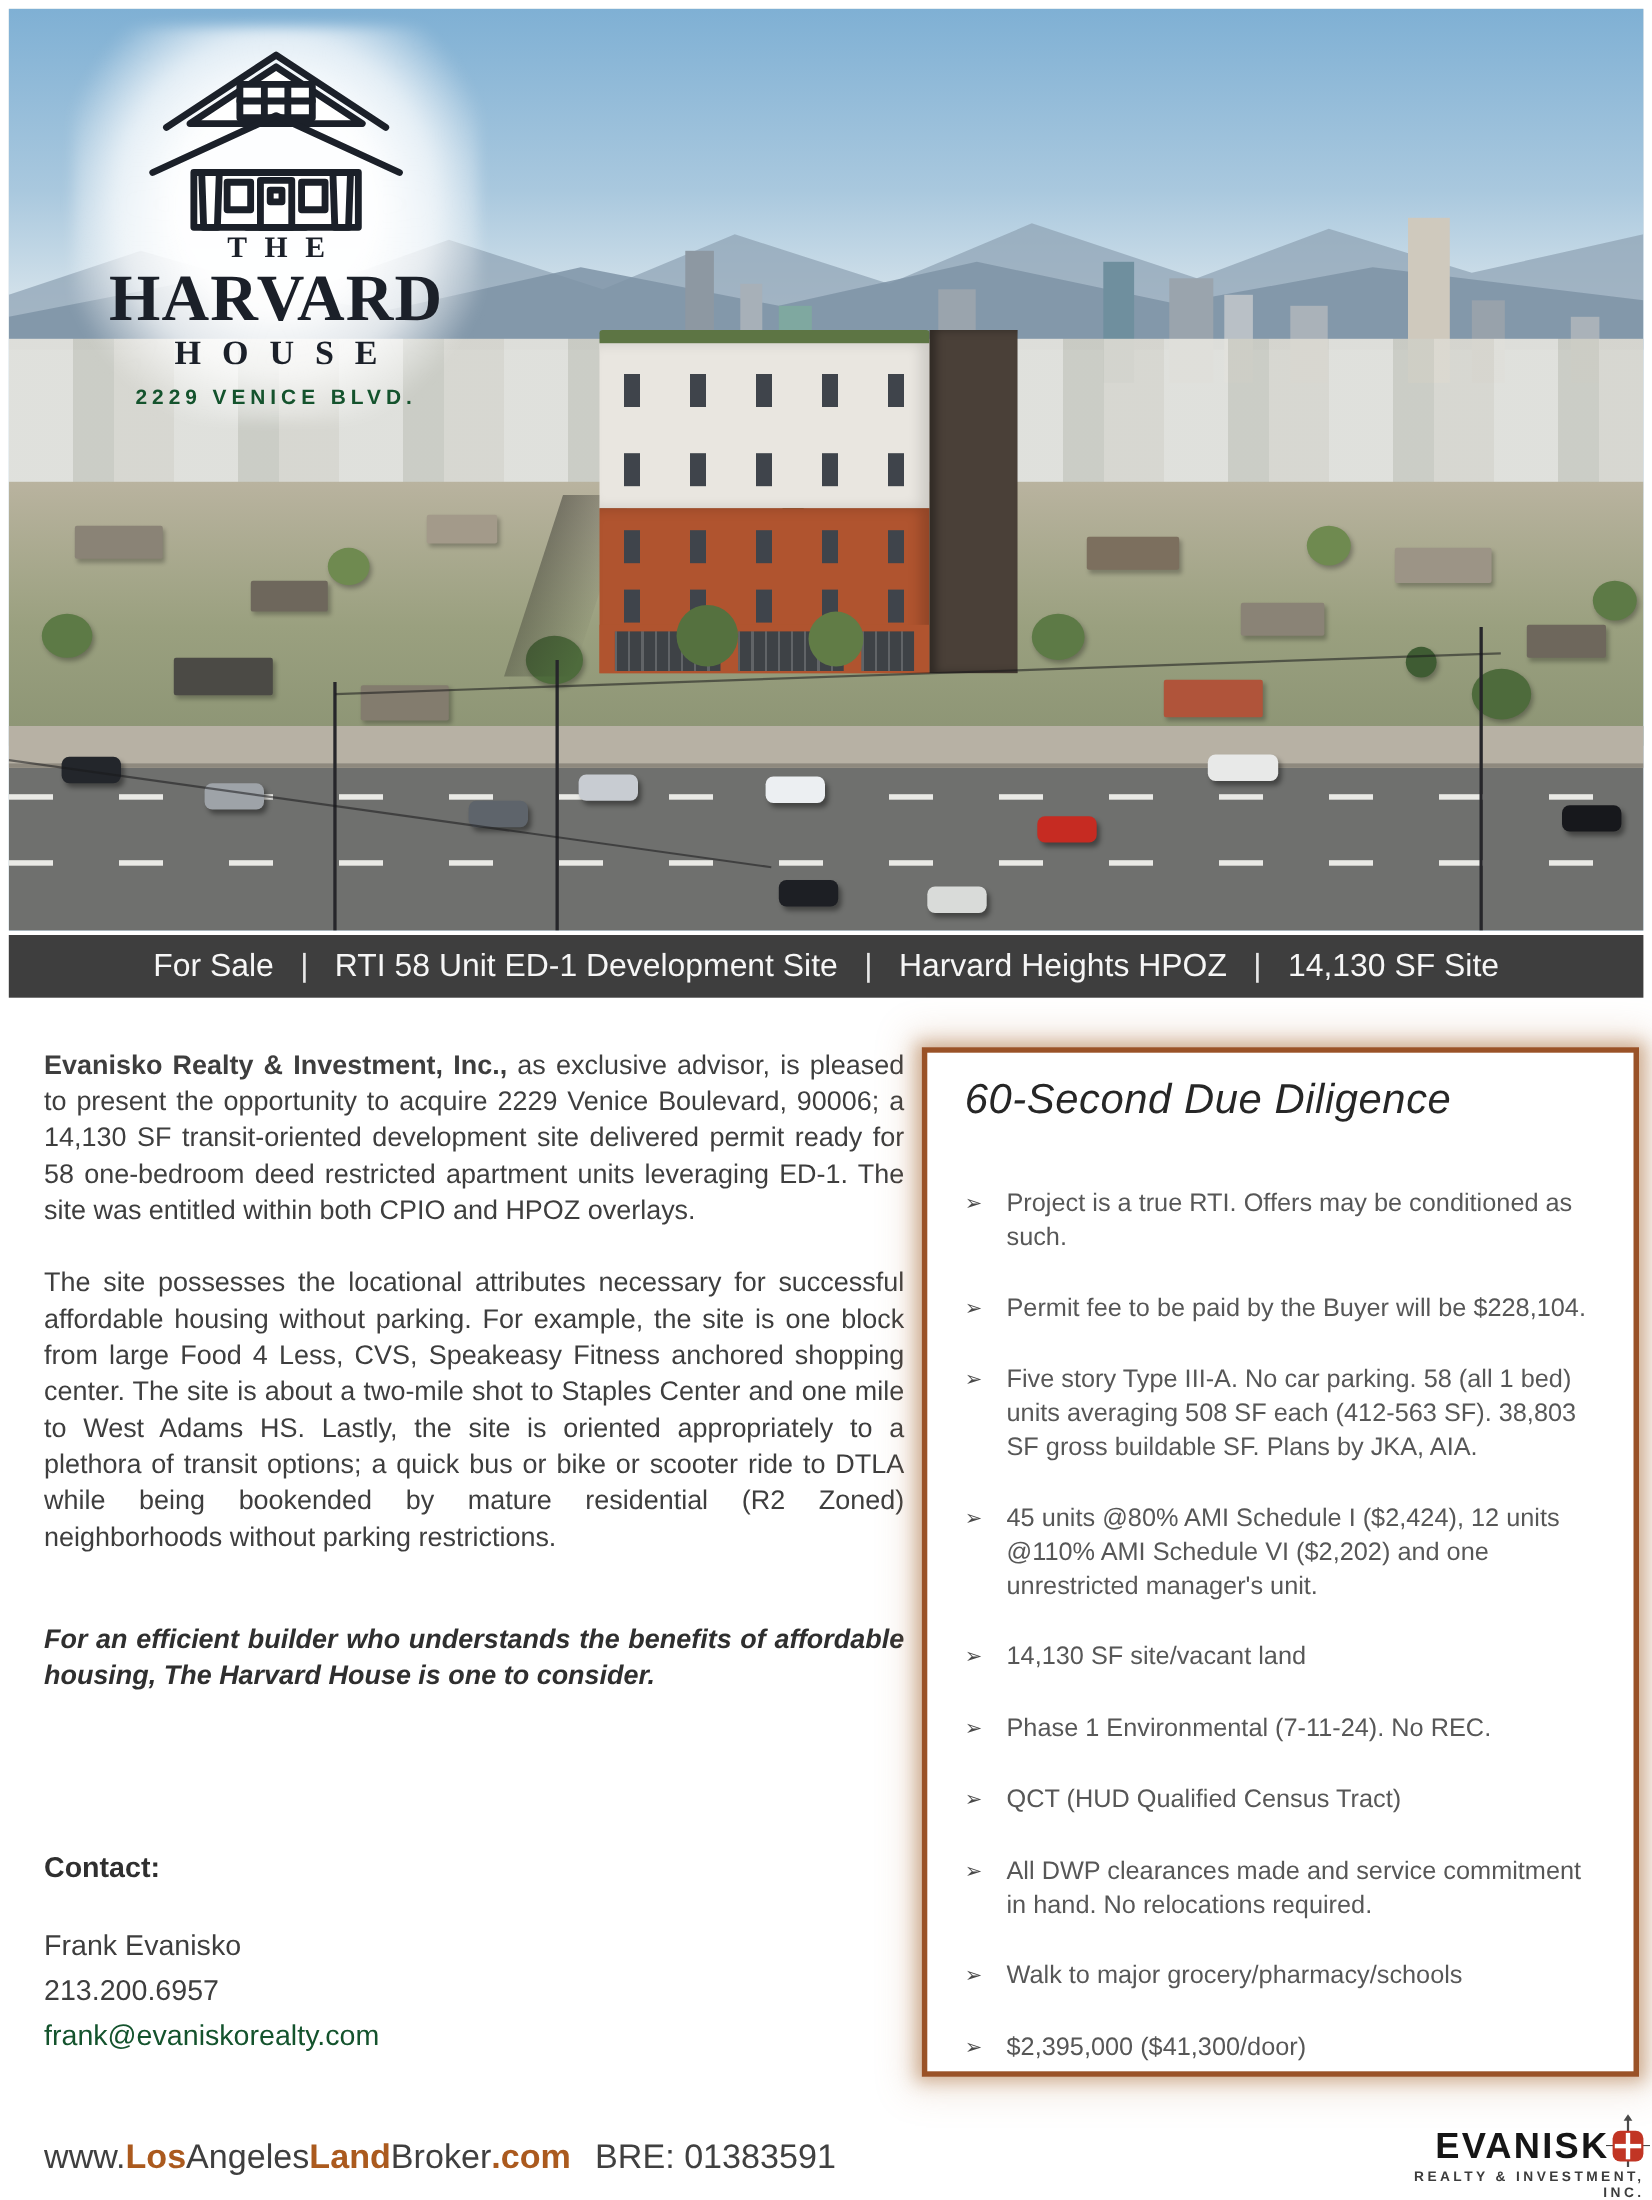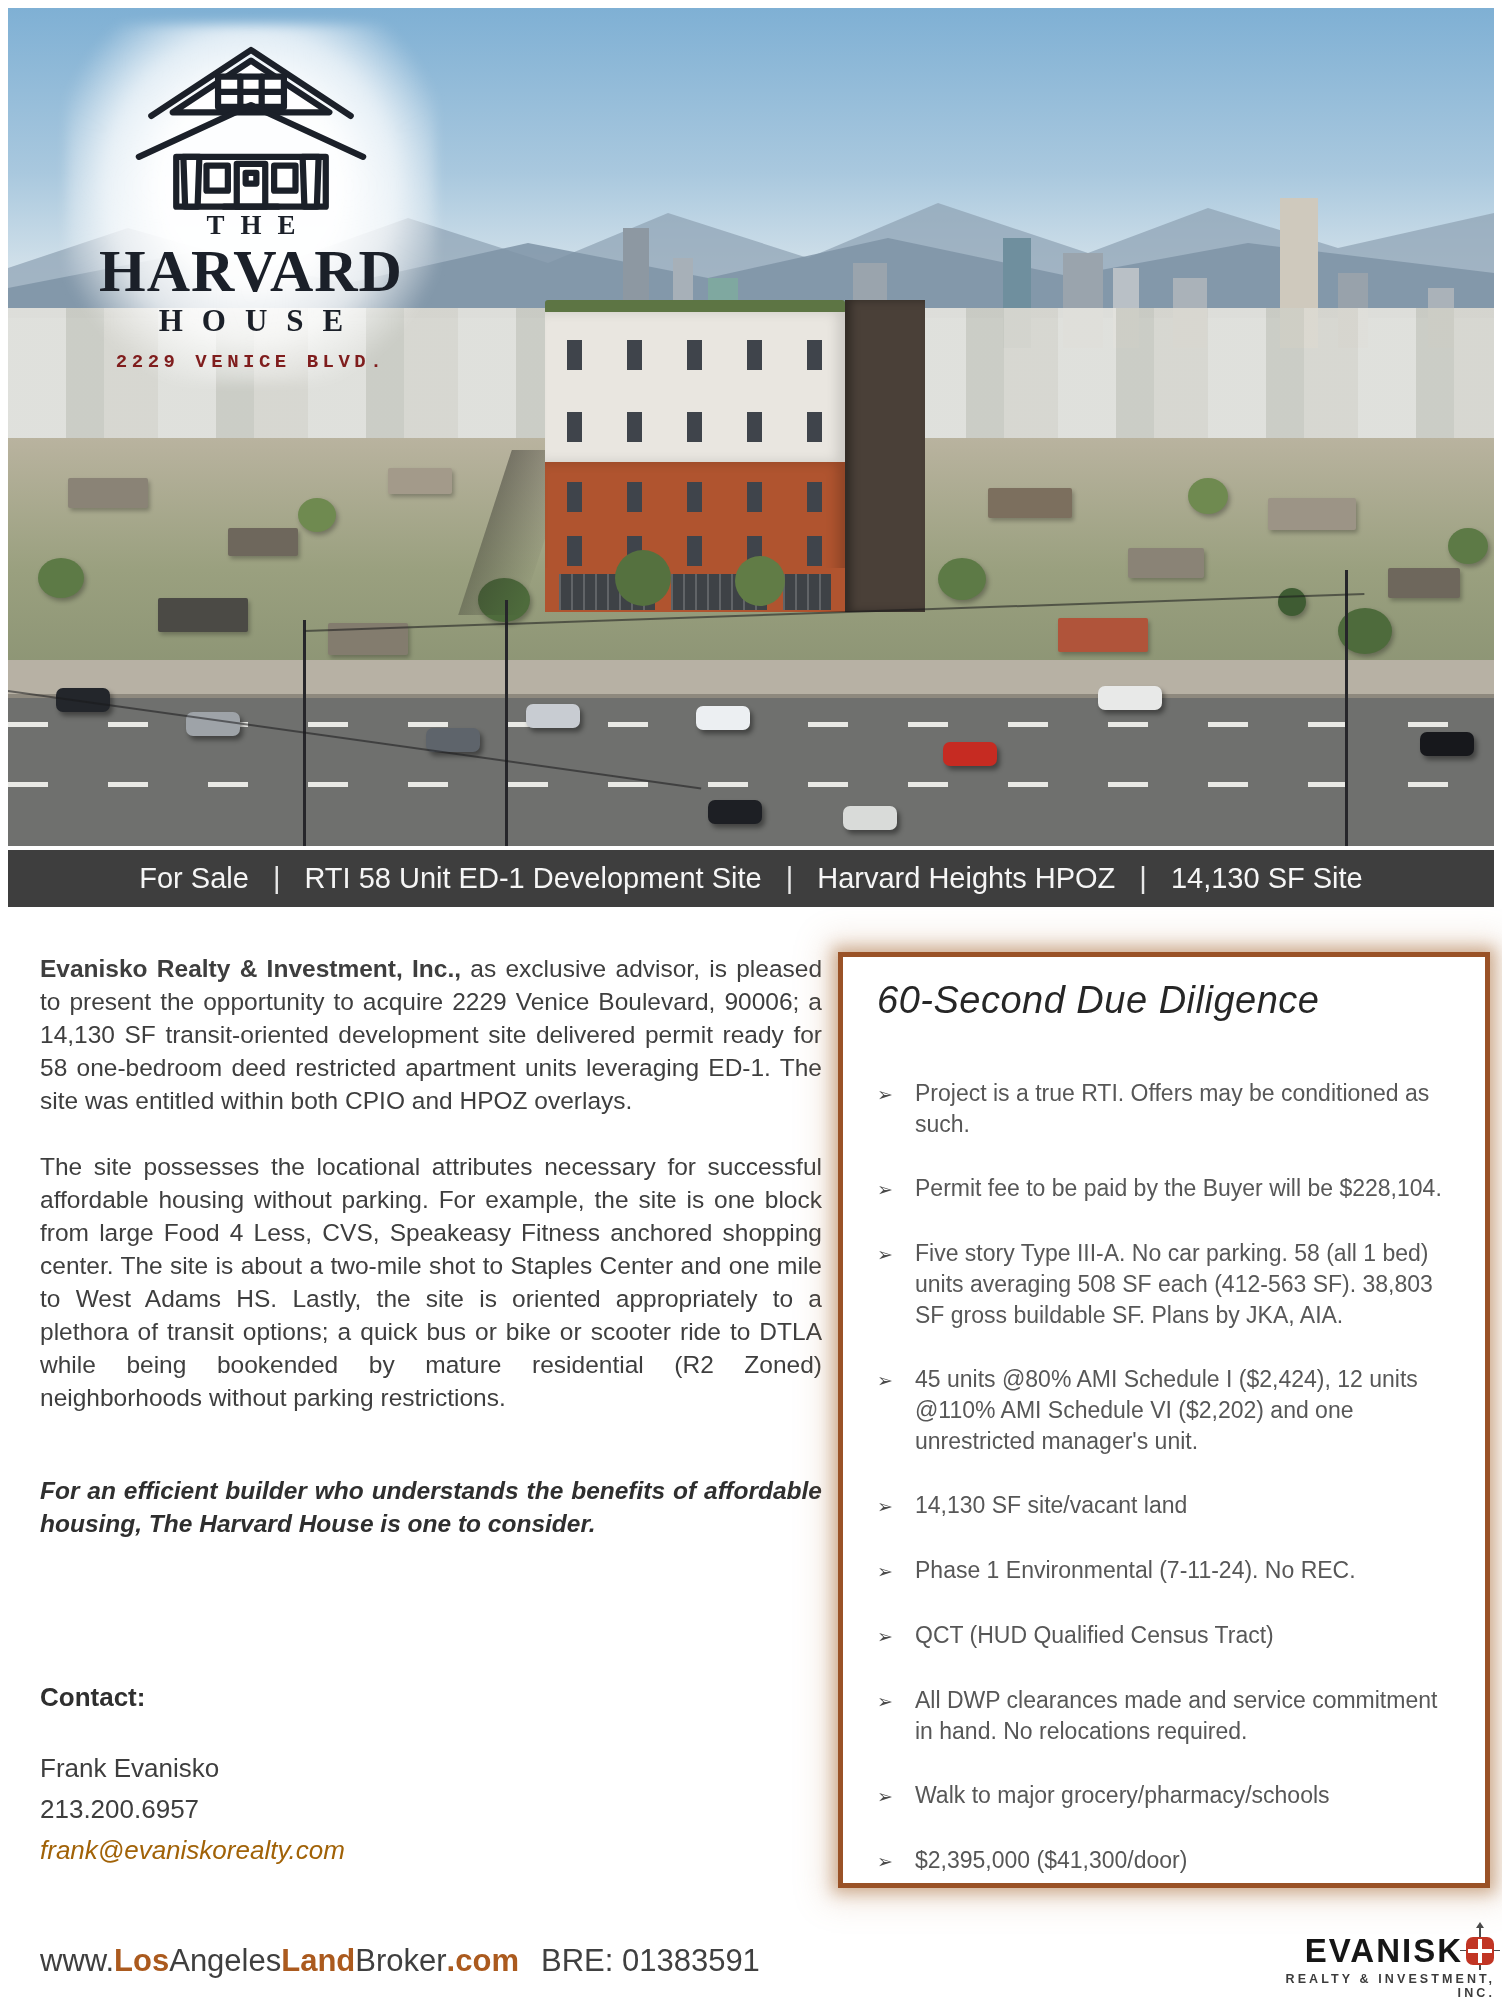--- a/index.html
+++ b/index.html
@@ -49,35 +49,35 @@
   
   .brand { position:absolute; left:88px; top:26px; width:310px; text-align:center; color:#1b2029; }
   .brand .glow { position:absolute; left:-30px; top:-10px; right:-30px; bottom:-10px;
                  background:radial-gradient(ellipse at 50% 45%, rgba(255,255,255,.98) 35%, rgba(255,255,255,.75) 55%, rgba(255,255,255,0) 78%);
                  filter:blur(6px); }
   .brand .inner { position:relative; }
   .brand svg { display:block; margin:0 auto; }
   .brand .the   { font-family:"Liberation Serif",serif; font-weight:700; font-size:27px; letter-spacing:16px; text-indent:16px; margin-top:-2px; }
   .brand .name  { font-family:"Liberation Serif",serif; font-weight:700; font-size:60px; letter-spacing:1px; line-height:1.0; }
   .brand .house { font-family:"Liberation Serif",serif; font-weight:700; font-size:31px; letter-spacing:19px; text-indent:19px; margin-top:2px; }
-  .brand .addr  { font-weight:700; font-size:19px; letter-spacing:4.5px; margin-top:12px; color:#7f1d1d;font-family:Liberation Mono, monospace; }
+  .brand .addr  { font-weight:700; font-size:19px; letter-spacing:4.5px; margin-top:12px; color:#14532d; }
 
   
   .banner { position:absolute; left:8px; top:850px; width:1486px; height:57px; background:#3e3e3e;
             color:#f6f6f6; display:flex; align-items:center; justify-content:center; font-size:29px; }
   .banner .sep { padding:0 24px; font-weight:300; color:#e8e8e8; }
 
   
   .leftcol { position:absolute; left:40px; top:952px; width:782px; color:#3e3e3e; font-size:24.5px; line-height:33px; }
   .leftcol p { text-align:justify; }
   .leftcol .p2 { margin-top:33px; }
   .leftcol .p3 { margin-top:60px; font-style:italic; font-weight:700; color:#2f2f2f; }
   .contact-h { position:absolute; left:40px; top:1682px; font-size:26px; font-weight:700; color:#2f2f2f; }
   .contact { position:absolute; left:40px; top:1748px; font-size:26px; line-height:41px; color:#3e3e3e; }
-  .contact .email { color:#a16207; text-decoration:none;font-style:italic; }
+  .contact .email { color:#14532d; text-decoration:none; }
 
   
   .ddbox { position:absolute; left:838px; top:952px; width:652px; height:936px;
            border:5px solid #9a5227; background:#ffffff;
            box-shadow:0 0 14px 5px rgba(166,106,56,.45), 0 0 30px 12px rgba(186,136,92,.25);
            padding:22px 30px 0 34px; }
   .ddbox h2 { font-size:38px; font-style:italic; font-weight:400; color:#262626; letter-spacing:.5px; }
   .ddbox ul { list-style:none; margin-top:56px; }
   .ddbox li { display:flex; margin-bottom:33px; font-size:23px; line-height:31px; color:#575757; }
   .ddbox li .mk { width:38px; flex:0 0 38px; font-family:"DejaVu Sans",sans-serif; font-size:19px; color:#4a4a4a; padding-top:1px; }

